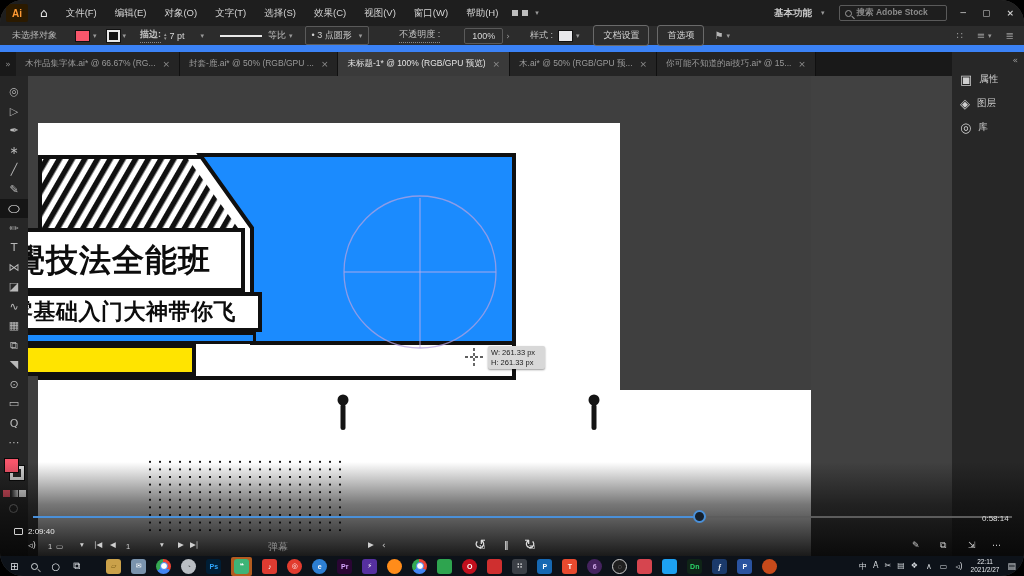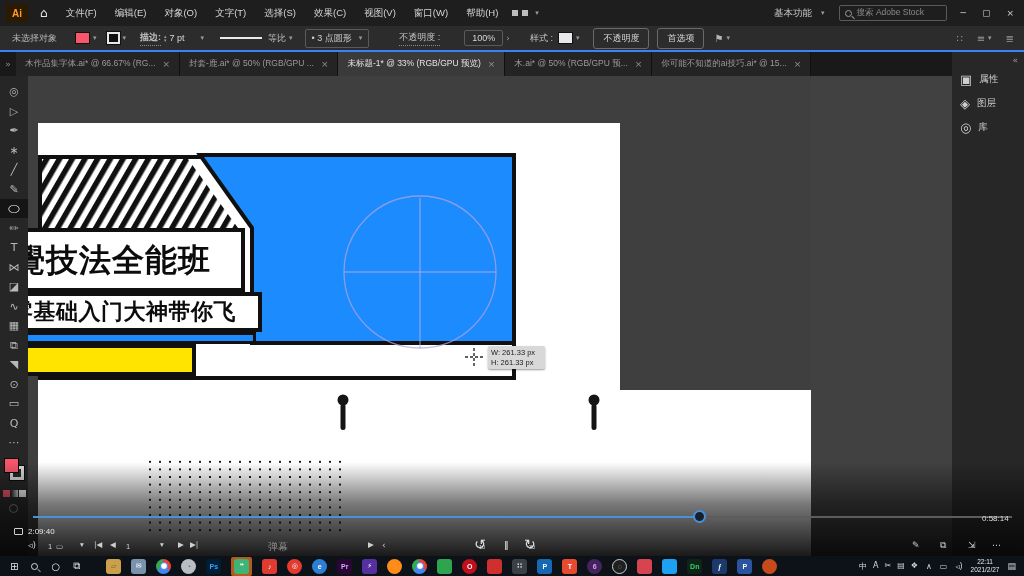--- a/index.html
+++ b/index.html
@@ -1,42 +1,42 @@
 <!DOCTYPE html>
 <html><head>
 <meta charset="utf-8">
 <style>
   html,body{margin:0;padding:0;background:#000;}
   *{box-sizing:border-box;}
   .screen{position:relative;width:1024px;height:576px;overflow:hidden;
-          font-family:"Liberation Sans","DejaVu Sans",sans-serif;background:#414141;
+          font-family:"Liberation Sans","DejaVu Sans",sans-serif;background:#414141;border-radius:23px;
           -webkit-font-smoothing:antialiased;}
   .glyph{font-family:"DejaVu Sans","Liberation Sans",sans-serif;}
 
   
   .menubar{position:absolute;left:0;top:0;width:1024px;height:26px;background:#1e1e1e;
            display:flex;align-items:center;color:#d6d6d6;font-size:9.5px;}
   .ai-logo{width:22px;height:18px;margin-left:6px;background:#2b1a00;color:#ff9a33;
            font-weight:bold;font-size:10px;display:flex;align-items:center;justify-content:center;border-radius:2px;}
   .home{margin-left:12px;font-size:12px;color:#e8e8e8;}
   .menus{display:flex;margin-left:18px;gap:18px;text-align:right;}
   .menus span{cursor:default;}
   .ws-icon{margin-left:14px;color:#bdbdbd;display:flex;align-items:center;gap:3px;}
   .ws-sq{display:inline-block;width:6px;height:6px;background:#bdbdbd;margin-right:1px;}
-  .mb-right{margin-left:auto;display:flex;align-items:center;gap:14px;}
+  .mb-right{margin-left:auto;display:flex;align-items:center;gap:14px;font-weight:bold;}
   .ws-label{display:flex;align-items:center;gap:6px;color:#c9c9c9;}
   .searchbox{display:flex;align-items:center;gap:5px;width:108px;height:16px;border:1px solid #5a5a5a;
              border-radius:2px;padding:0 5px;color:#8a8a8a;font-size:8.5px;}
   .mag{width:7px;height:7px;border:1.3px solid #9a9a9a;border-radius:50%;position:relative;flex:0 0 auto;}
   .mag:after{content:"";position:absolute;width:4px;height:1.3px;background:#9a9a9a;transform:rotate(45deg);left:5px;top:6px;}
   .winbtns{display:flex;gap:16px;margin-right:10px;color:#cfcfcf;font-size:9px;}
 
   
   .optionsbar{position:absolute;left:0;top:26px;width:1024px;height:26px;background:#2c2c2c;
-              display:flex;align-items:center;color:#c3c3c3;font-size:9px;border-bottom:2px solid #3b82f6;}
+              display:flex;align-items:center;color:#c3c3c3;font-size:9px;border-bottom:7px solid #3b82f6;}
   .ob{display:flex;align-items:center;}
   .swatch{width:15px;height:12px;border:1px solid #111;}
   .chev{color:#9a9a9a;font-size:7px;margin-left:3px;}
   .stroke-sw{width:13px;height:12px;background:#111;border:2px solid #e8e8e8;outline:1px solid #111;}
   .dotted-u{border-bottom:1px dotted #8a8a8a;padding-bottom:1px;}
   .stepper{display:flex;flex-direction:column;line-height:4px;font-size:5px;color:#9a9a9a;margin:0 3px;}
   .linepre{width:42px;height:2px;background:#e8e8e8;margin-right:6px;}
   .ob-box{border:1px solid #5a5a5a;border-radius:2px;padding:2px 6px;display:flex;align-items:center;gap:4px;}
   .ob-btn{border:1px solid #6a6a6a;border-radius:3px;padding:3px 9px;color:#d6d6d6;}
   .val-box{border:1px solid #5a5a5a;border-radius:2px;padding:2px 7px;color:#d6d6d6;}
@@ -187,21 +187,21 @@
       <span class="chev glyph">▾</span>
     </span>
     <span class="ob dotted-u" style="margin-left:30px;">不透明度 :</span>
     <span class="ob val-box" style="margin-left:24px;">100%</span>
     <span class="chev glyph" style="font-size:9px;">›</span>
     <span class="ob" style="margin-left:20px;">样式 :</span>
     <span class="ob" style="margin-left:5px;">
       <i class="swatch" style="background:#e8e8ea;"></i>
       <span class="chev glyph">▾</span>
     </span>
-    <span class="ob ob-btn" style="margin-left:14px;">不透明度</span>
+    <span class="ob ob-btn" style="margin-left:14px;">文档设置</span>
     <span class="ob ob-btn" style="margin-left:8px;">首选项</span>
     <span class="ob glyph" style="margin-left:10px;color:#b5b5b5;font-size:10px;">⚑</span>
     <span class="chev glyph">▾</span>
     <span class="ob glyph" style="margin-left:auto;color:#9a9a9a;font-size:10px;">∷</span>
     <span class="ob glyph" style="margin-left:14px;color:#9a9a9a;font-size:10px;">≡</span>
     <span class="chev glyph">▾</span>
     <span class="ob glyph" style="margin:0 10px 0 14px;color:#9a9a9a;font-size:10px;">≣</span>
   </div>
 
   <div class="tabbar">
@@ -209,21 +209,21 @@
     <div id="tabs" style="display:flex;">
         <div class="tab">
           <span>木作品集字体.ai* @ 66.67% (RG...</span>
           <span class="x glyph">×</span>
         </div>
         <div class="tab">
           <span>封套-鹿.ai* @ 50% (RGB/GPU ...</span>
           <span class="x glyph">×</span>
         </div>
         <div class="tab active">
-          <span>未标题-1* @ 33% (RGB/GPU 预览)</span>
+          <span>未标题-1* @ 100% (RGB/GPU 预览)</span>
           <span class="x glyph">×</span>
         </div>
         <div class="tab">
           <span>木.ai* @ 50% (RGB/GPU 预...</span>
           <span class="x glyph">×</span>
         </div>
         <div class="tab">
           <span>你可能不知道的ai技巧.ai* @ 15...</span>
           <span class="x glyph">×</span>
         </div>

